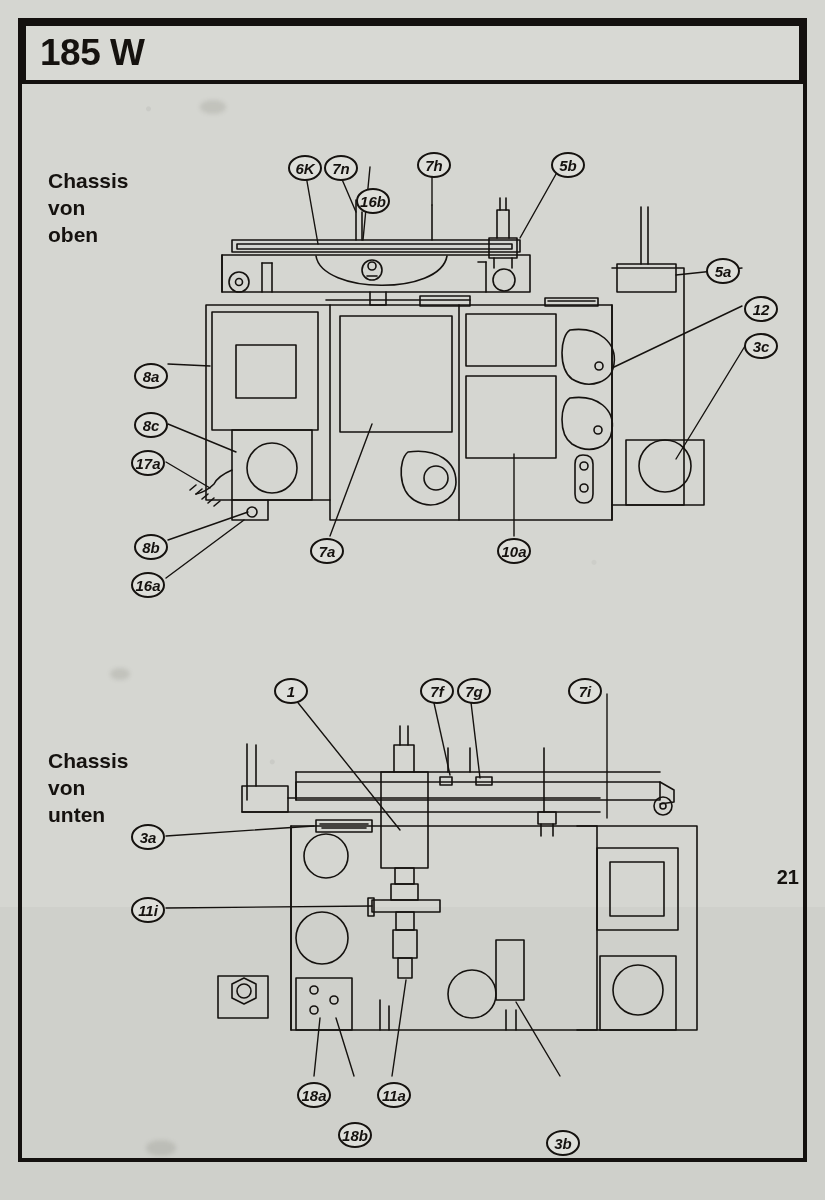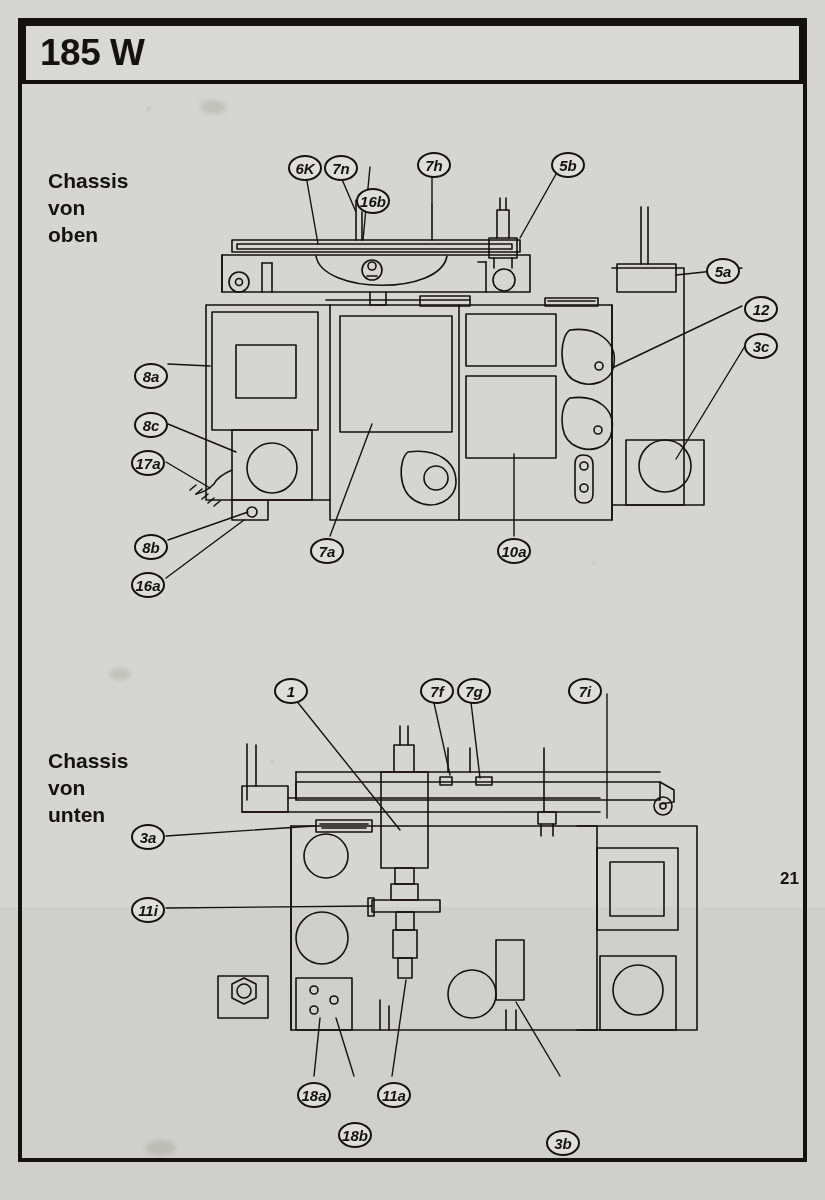--- a/index.html
+++ b/index.html
@@ -55,21 +55,21 @@
     font-weight:bold;
     line-height:1.28;
     color:#15120f;
     white-space:pre-line;
   }
   #sec-top-label{left:48px;top:168px;}
   #sec-bot-label{left:48px;top:748px;}
   .pagenum{
     position:absolute;
     right:26px;bottom:18px;
-    font-size:17px;
+    font-size:20px;
     font-weight:bold;
     color:#15120f;
   }
   svg.diagram{
     position:absolute;left:0;top:0;
     width:825px;height:1200px;
     pointer-events:none;
   }
   .callout{
     position:absolute;

